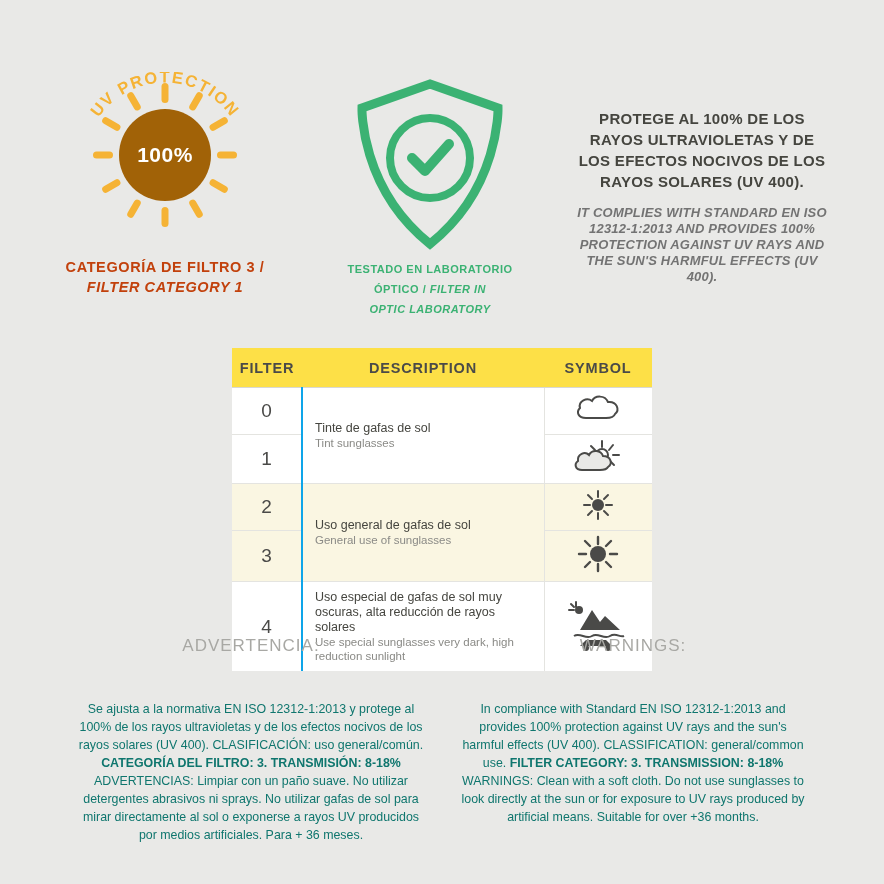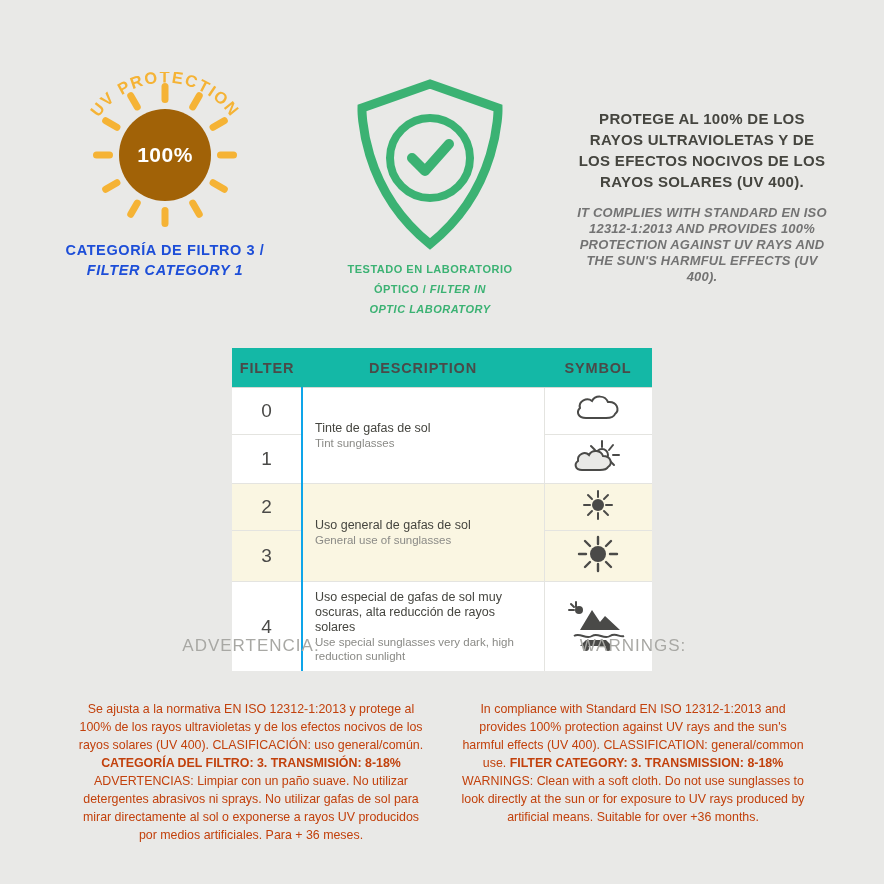--- a/index.html
+++ b/index.html
@@ -93,22 +93,22 @@
   }
   .uv-arc text {
     fill: #f5b335;
     font-family: "Liberation Sans", sans-serif;
     font-size: 16.5px;
     font-weight: bold;
     letter-spacing: 1.6px;
   }
 
   .cap-orange {
-    margin-top: 0;
-    color: #1d4ed8;
+    margin-top: 17px;
+    color: #c2410c;
     font-size: 14.5px;
     font-weight: bold;
     letter-spacing: 0.6px;
     line-height: 20px;
   }
   .cap-orange .ital {
     font-style: italic;
     display: block;
   }
 
@@ -163,21 +163,21 @@
     table-layout: fixed;
   }
   table.filters th {
     font-size: 14.5px;
     font-weight: bold;
     letter-spacing: 0.8px;
     color: #4a4a48;
     padding: 12px 0 11px 0;
     border-bottom: 1.5px solid #d8d8d4;
     text-align: center;
-    background: #14b8a6;
+    background: #fde047;
   }
   table.filters td {
     border-bottom: 1px solid #e4e4e0;
     vertical-align: middle;
     background: #ffffff;
   }
   .col-num { width: 70px; }
   .col-desc { width: 242px; }
   .col-sym { width: 108px; }
 
@@ -228,21 +228,21 @@
   .warn-title {
     font-size: 17px;
     font-weight: normal;
     color: #a8a8a4;
     letter-spacing: 1px;
     margin-bottom: 12px;
   }
   .warn-body {
     font-size: 12.4px;
     line-height: 18px;
-    color: #c2410c;
+    color: #0f766e;
     margin-top: 44px;
   }
   .warn-body b { font-weight: bold; }
 </style>
 </head>
 <body>
 
 <div class="page">
 
   <div class="top">

